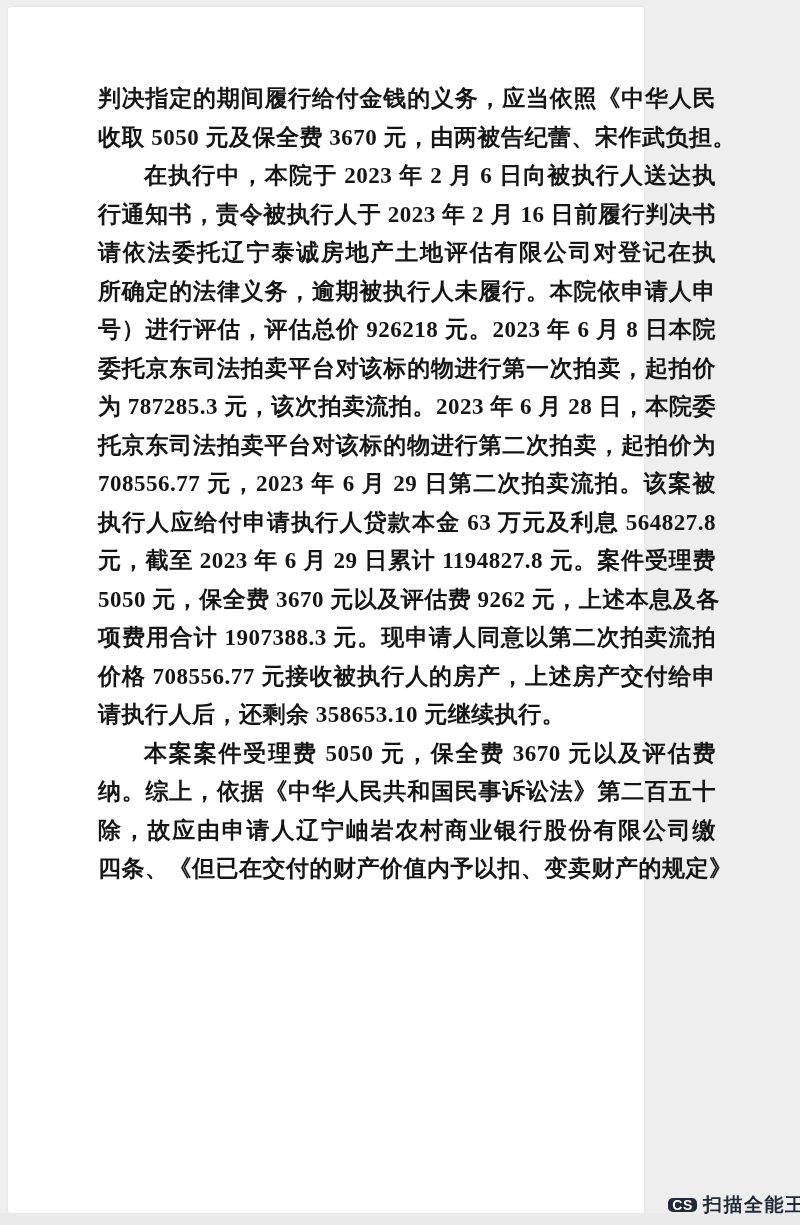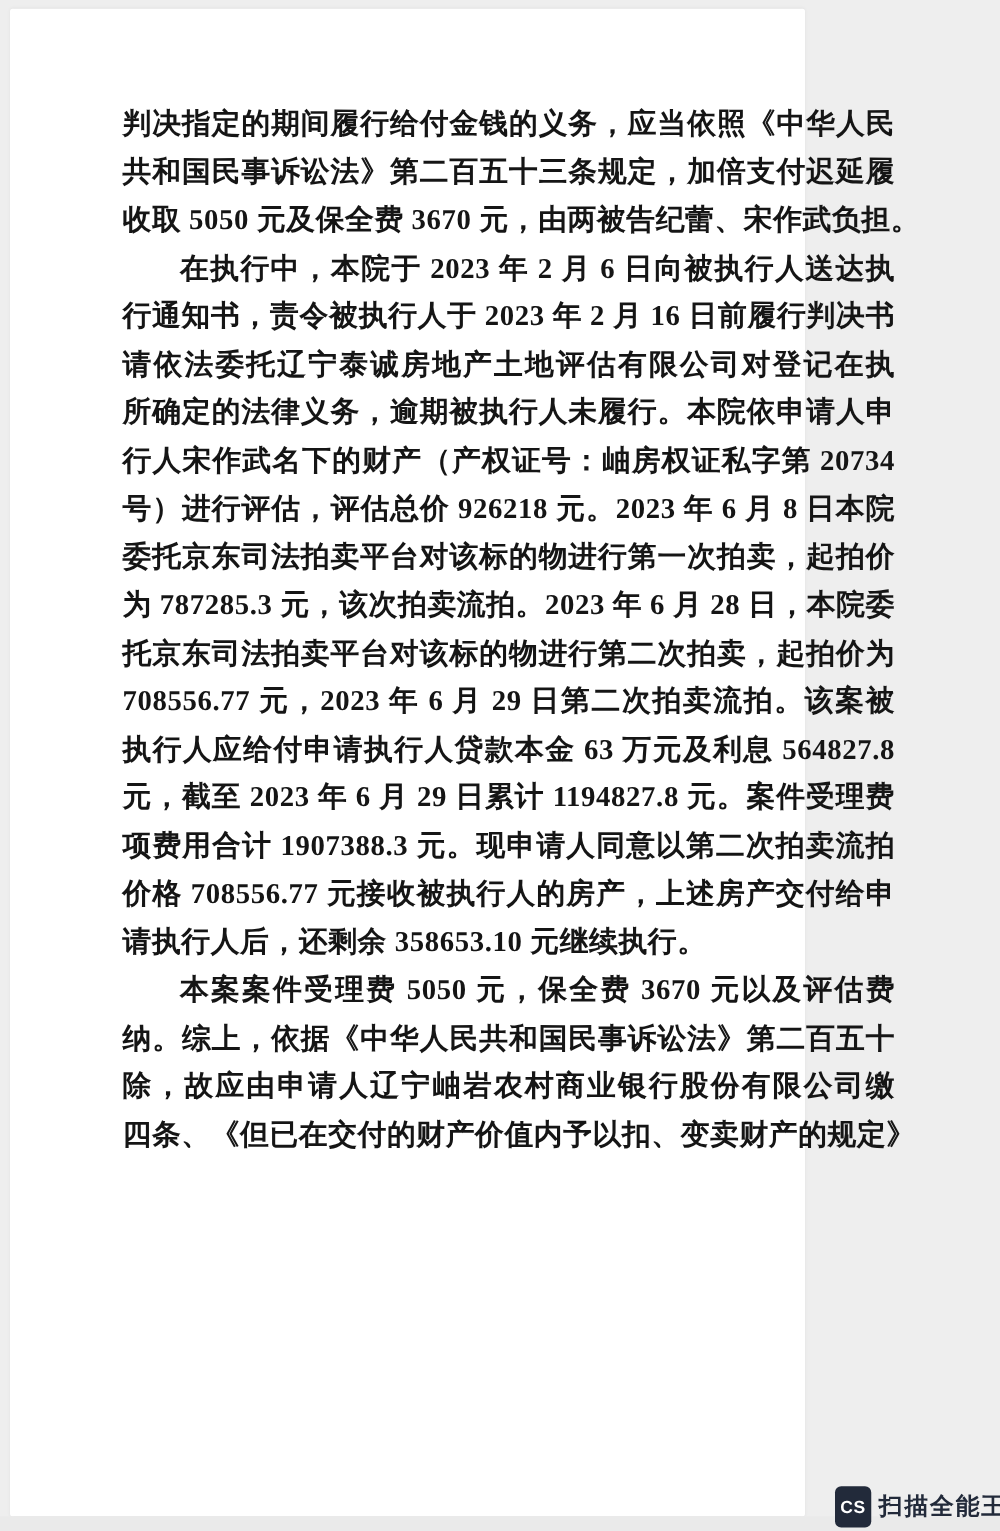--- a/index.html
+++ b/index.html
@@ -56,21 +56,21 @@
     height: 24px;
     display: flex;
     align-items: center;
     font-family: "Liberation Sans", "DejaVu Sans", sans-serif;
   }
   .wm-badge {
     display: inline-flex;
     align-items: center;
     justify-content: center;
     width: 29px;
-    height: 33px;
+    height: 14px;
     background: #222a3a;
     color: #ffffff;
     border-radius: 5px;
     font-size: 14px;
     font-weight: bold;
     letter-spacing: 0.5px;
   }
   .wm-label {
     margin-left: 6px;
     color: #222a3a;
@@ -88,34 +88,33 @@
     background: #eaeaea;
   }
 </style>
 </head>
 <body>
 
 <div class="scan-frame">
   <div class="paper">
     <div class="text-block">
         <div class="line">判决指定的期间履行给付金钱的义务，应当依照《中华人民</div>
-        <div class="line">共和国民事诉讼法》第二百五十三条规定，加倍支付迟延履</div>
         <div class="line">收取 5050 元及保全费 3670 元，由两被告纪蕾、宋作武负担。</div>
         <div class="line indent">在执行中，本院于 2023 年 2 月 6 日向被执行人送达执</div>
         <div class="line">行通知书，责令被执行人于 2023 年 2 月 16 日前履行判决书</div>
         <div class="line">请依法委托辽宁泰诚房地产土地评估有限公司对登记在执</div>
         <div class="line">所确定的法律义务，逾期被执行人未履行。本院依申请人申</div>
-        <div class="line">行人宋作武名下的财产（产权证号：岫房权证私字第 20734</div>
         <div class="line">号）进行评估，评估总价 926218 元。2023 年 6 月 8 日本院</div>
         <div class="line">委托京东司法拍卖平台对该标的物进行第一次拍卖，起拍价</div>
         <div class="line">为 787285.3 元，该次拍卖流拍。2023 年 6 月 28 日，本院委</div>
         <div class="line">托京东司法拍卖平台对该标的物进行第二次拍卖，起拍价为</div>
         <div class="line">708556.77 元，2023 年 6 月 29 日第二次拍卖流拍。该案被</div>
         <div class="line">执行人应给付申请执行人贷款本金 63 万元及利息 564827.8</div>
         <div class="line">元，截至 2023 年 6 月 29 日累计 1194827.8 元。案件受理费</div>
+        <div class="line">5050 元，保全费 3670 元以及评估费 9262 元，上述本息及各</div>
         <div class="line">项费用合计 1907388.3 元。现申请人同意以第二次拍卖流拍</div>
         <div class="line">价格 708556.77 元接收被执行人的房产，上述房产交付给申</div>
         <div class="line end">请执行人后，还剩余 358653.10 元继续执行。</div>
         <div class="line indent">本案案件受理费 5050 元，保全费 3670 元以及评估费</div>
         <div class="line">纳。综上，依据《中华人民共和国民事诉讼法》第二百五十</div>
         <div class="line">除，故应由申请人辽宁岫岩农村商业银行股份有限公司缴</div>
         <div class="line">四条、《但已在交付的财产价值内予以扣、变卖财产的规定》</div>
       </div>
   </div>
   <div class="bottom-strip"></div>

